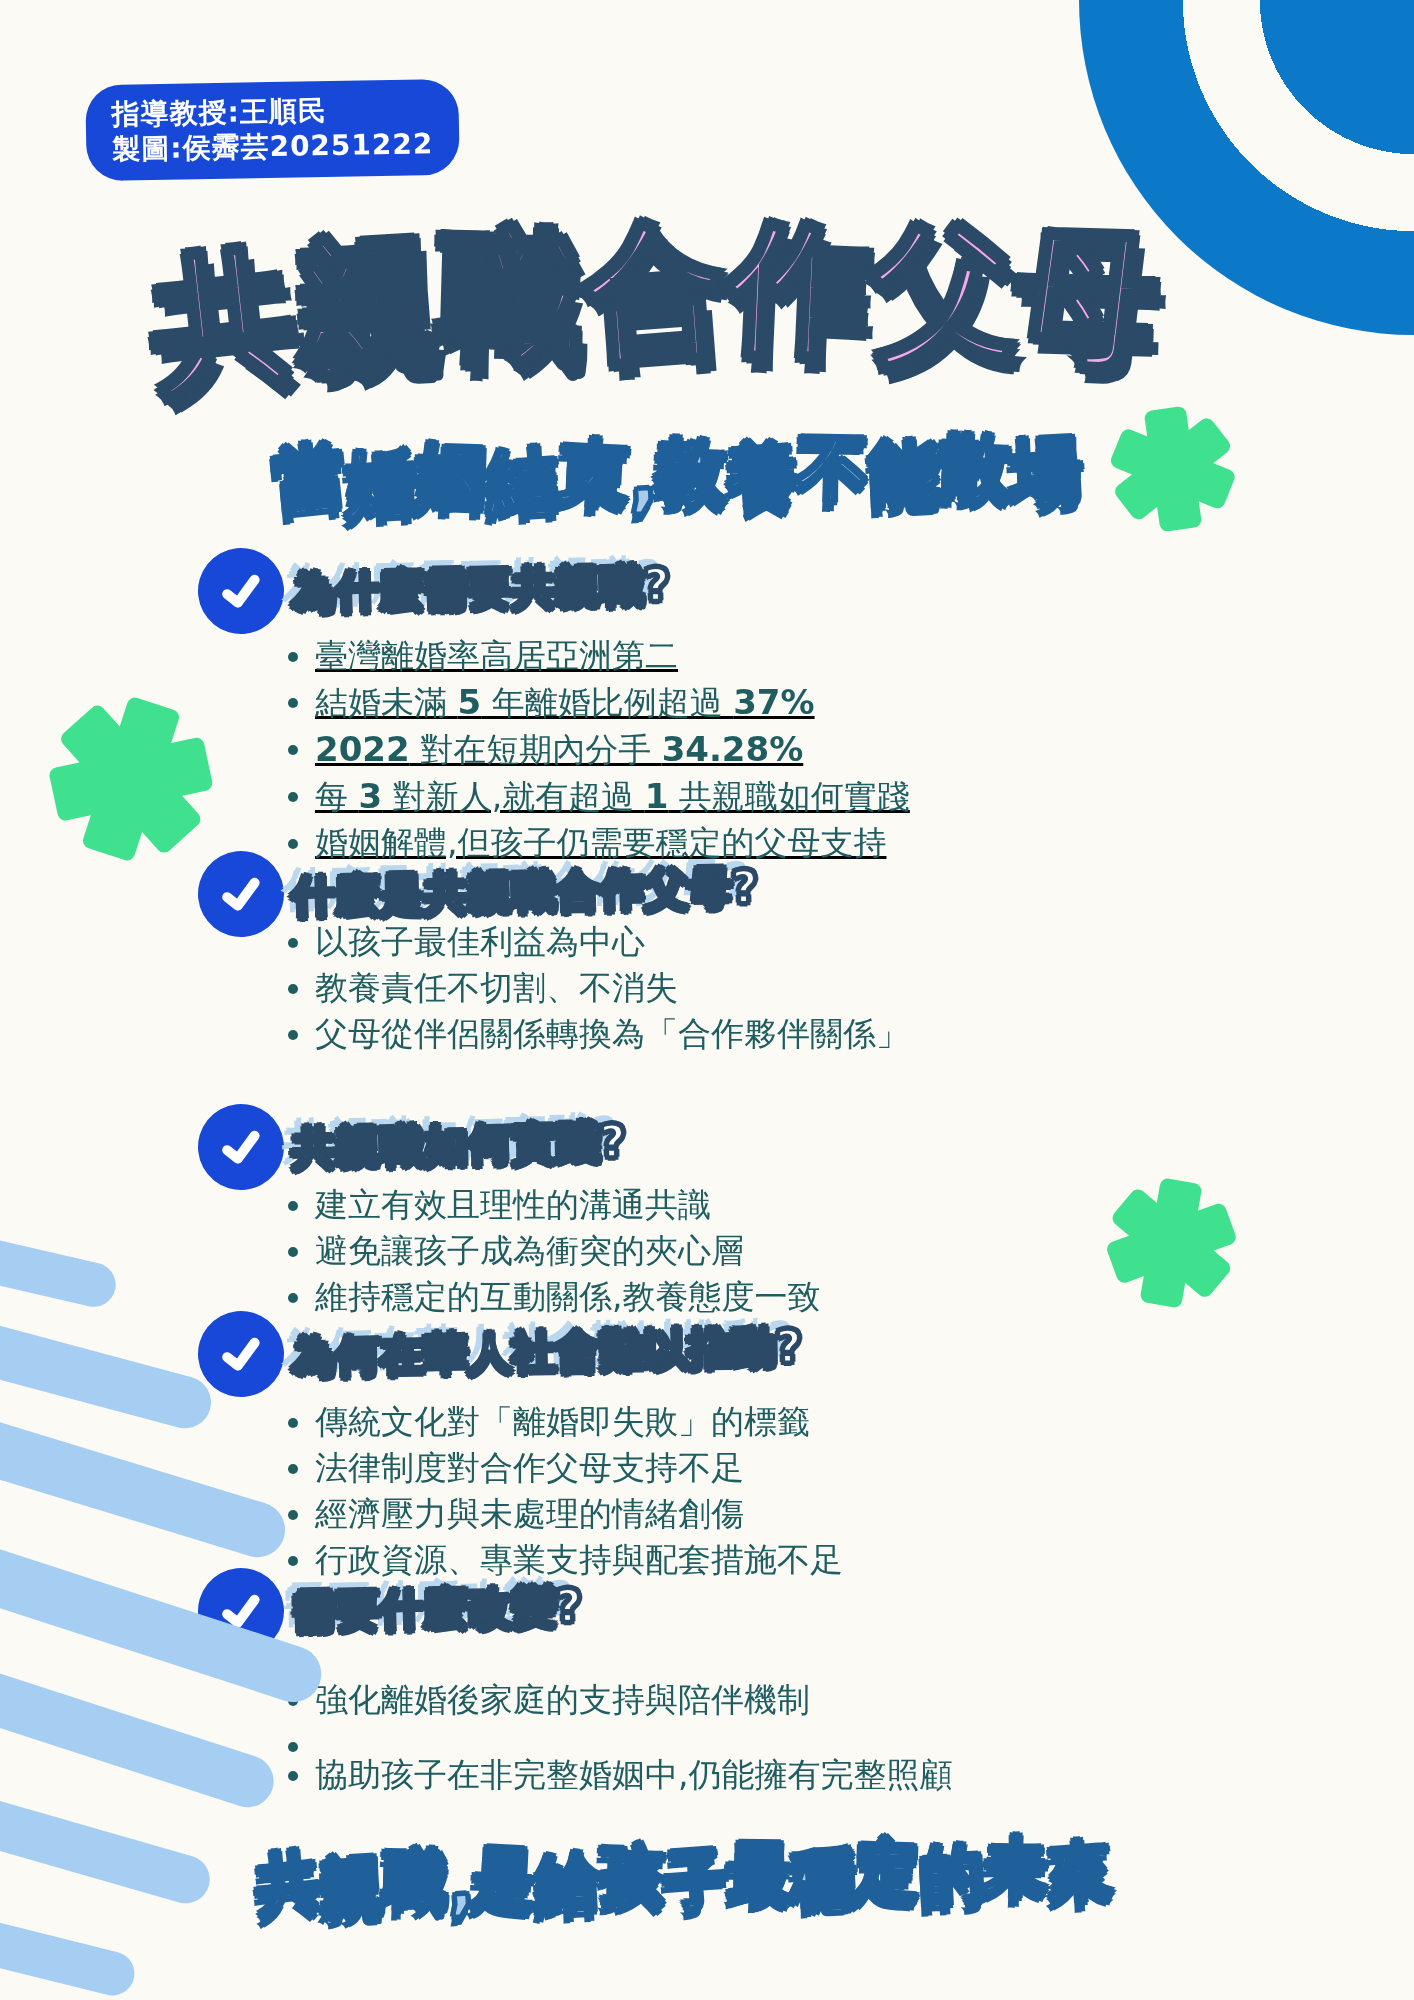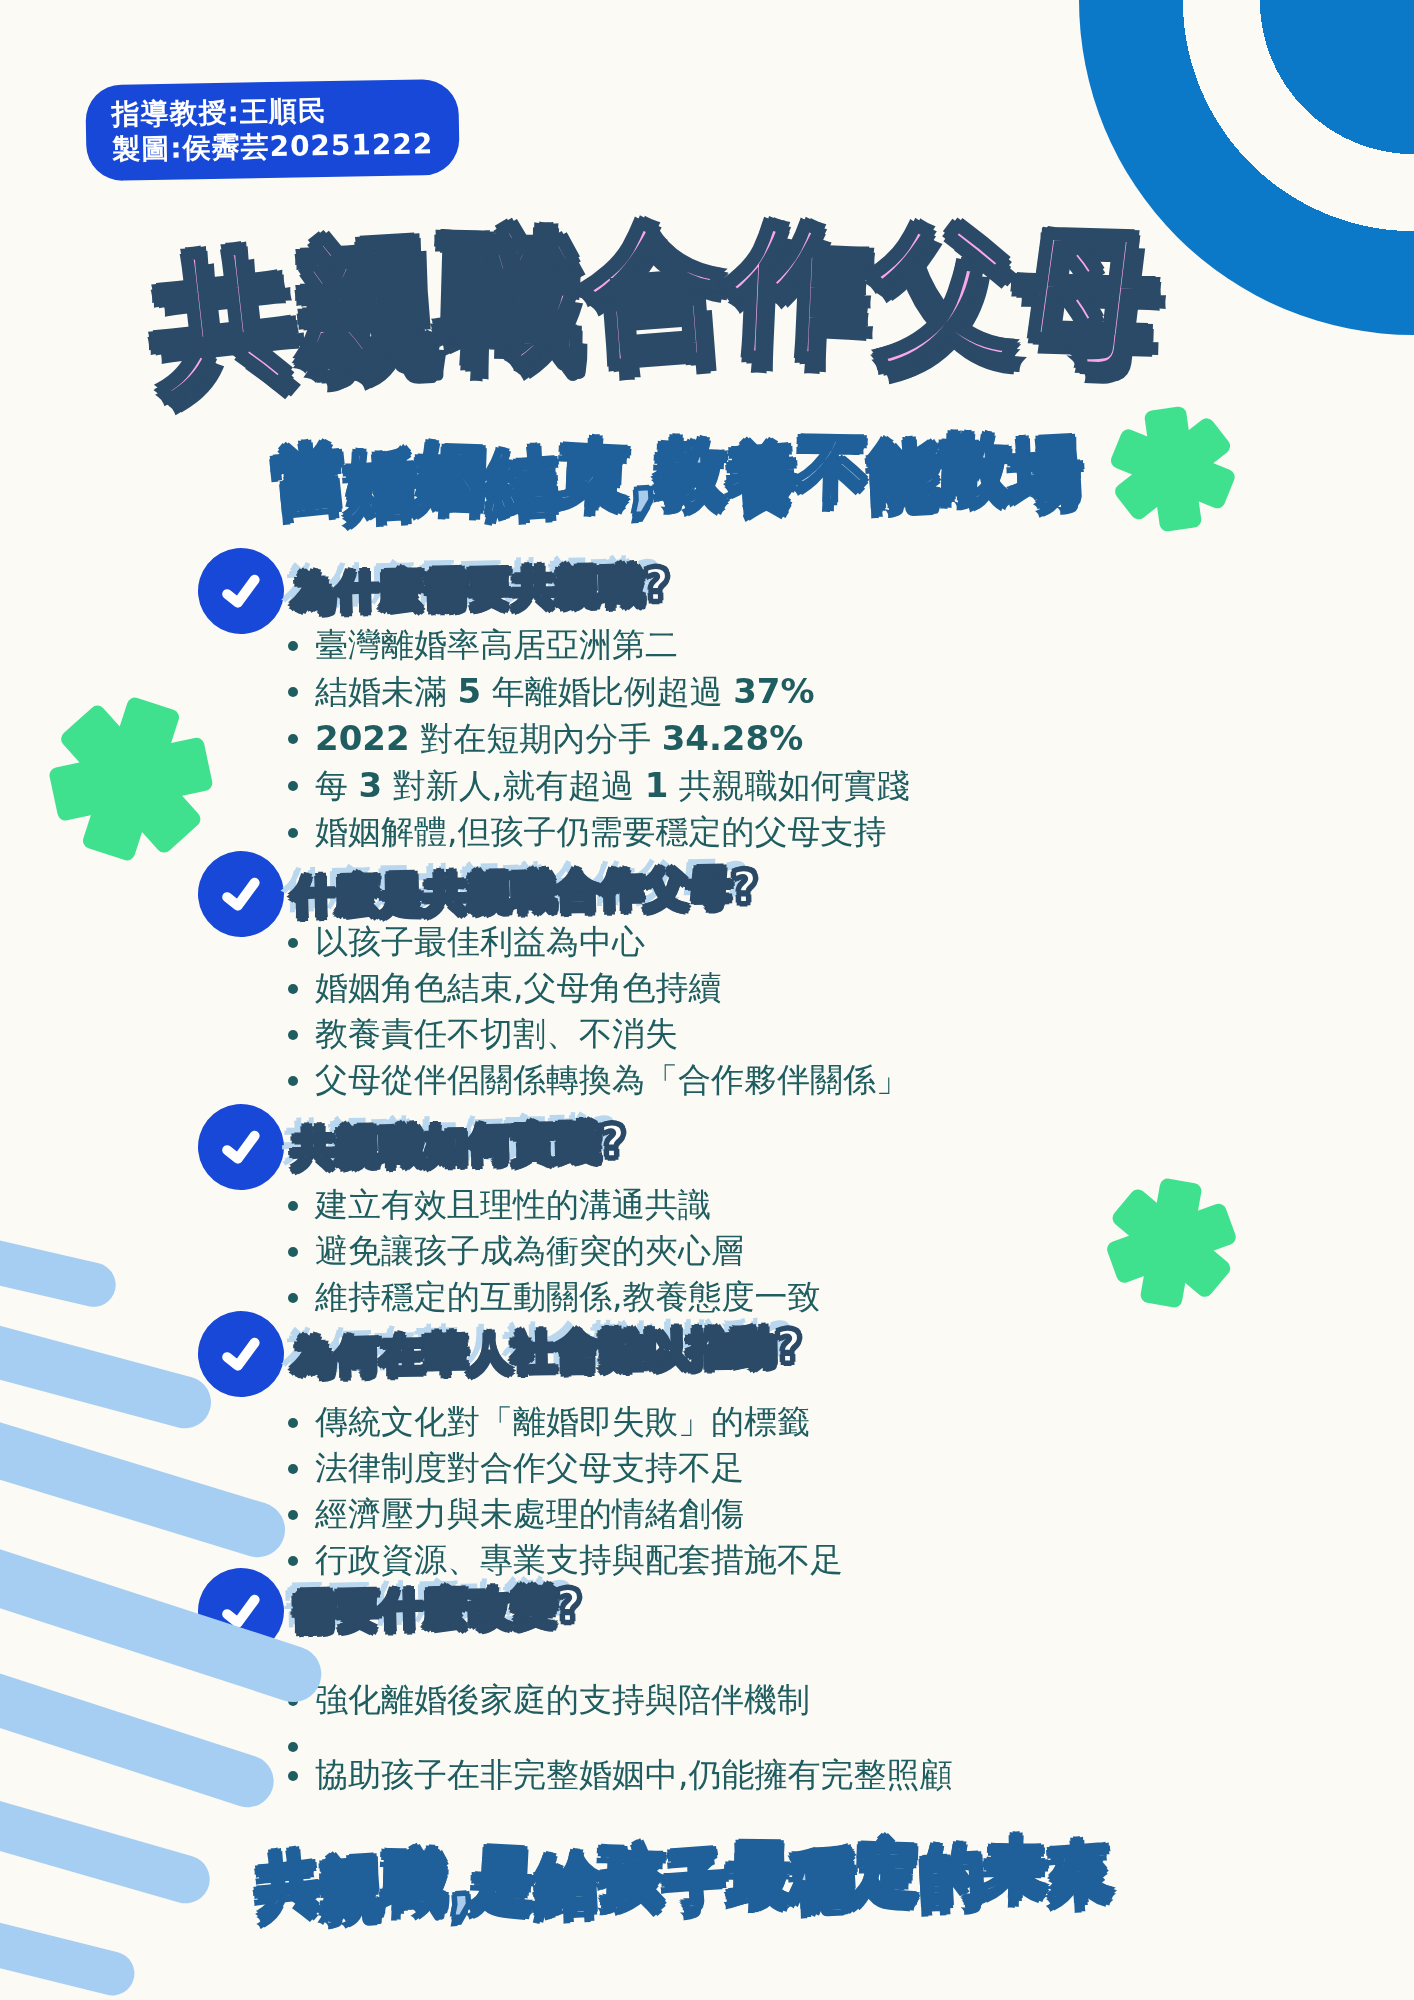--- a/index.html
+++ b/index.html
@@ -89,21 +89,21 @@
   <h2 class="subtitle"><span class="ch" style="transform: translateY(-3px) rotate(-5deg);">當</span><span class="ch" style="transform: translateY(3px) rotate(-2deg);">婚</span><span class="ch" style="transform: translateY(-3px) rotate(3deg);">姻</span><span class="ch" style="transform: translateY(3px) rotate(-3deg);">結</span><span class="ch" style="transform: translateY(-3px) rotate(4deg);">束</span><span class="ch" style="transform: translateY(3px) rotate(-2deg);">,</span><span class="ch" style="transform: translateY(-3px) rotate(3deg);">教</span><span class="ch" style="transform: translateY(3px) rotate(-3deg);">養</span><span class="ch" style="transform: translateY(-3px) rotate(2deg);">不</span><span class="ch" style="transform: translateY(3px) rotate(-2deg);">能</span><span class="ch" style="transform: translateY(-3px) rotate(3deg);">散</span><span class="ch" style="transform: translateY(3px) rotate(-2deg);">場</span></h2>
 
   <div id="sections">
       <section class="section" style="top: 552px;">
         <div class="check">
           <svg viewBox="0 0 24 24">
             <path d="M5.5 12.8 L10 17.2 L18.8 7.5" fill="none" stroke="#ffffff" stroke-width="4.6" stroke-linecap="round" stroke-linejoin="round"></path>
           </svg>
         </div>
         <h3 class="heading">為什麼需要共親職?</h3>
-        <ul class="bullets" style="top: 70px;">
+        <ul class="bullets" style="top: 81px; text-decoration: underline;">
           <li>
             <span class="dot"></span>
             <span><span>臺灣離婚率高居亞洲第二</span></span>
           </li>
           <li>
             <span class="dot"></span>
             <span><span>結婚未滿 </span><span class="num">5</span><span> 年離婚比例超過 </span><span class="num">37%</span></span>
           </li>
           <li>
             <span class="dot"></span>
@@ -123,24 +123,20 @@
         <div class="check">
           <svg viewBox="0 0 24 24">
             <path d="M5.5 12.8 L10 17.2 L18.8 7.5" fill="none" stroke="#ffffff" stroke-width="4.6" stroke-linecap="round" stroke-linejoin="round"></path>
           </svg>
         </div>
         <h3 class="heading">什麼是共親職合作父母?</h3>
         <ul class="bullets" style="top: 64px;">
           <li>
             <span class="dot"></span>
             <span><span>以孩子最佳利益為中心</span></span>
-          </li>
-          <li>
-            <span class="dot"></span>
-            <span><span>婚姻角色結束,父母角色持續</span></span>
           </li>
           <li>
             <span class="dot"></span>
             <span><span>教養責任不切割、不消失</span></span>
           </li>
           <li>
             <span class="dot"></span>
             <span><span>父母從伴侶關係轉換為「合作夥伴關係」</span></span>
           </li>
         </ul>

